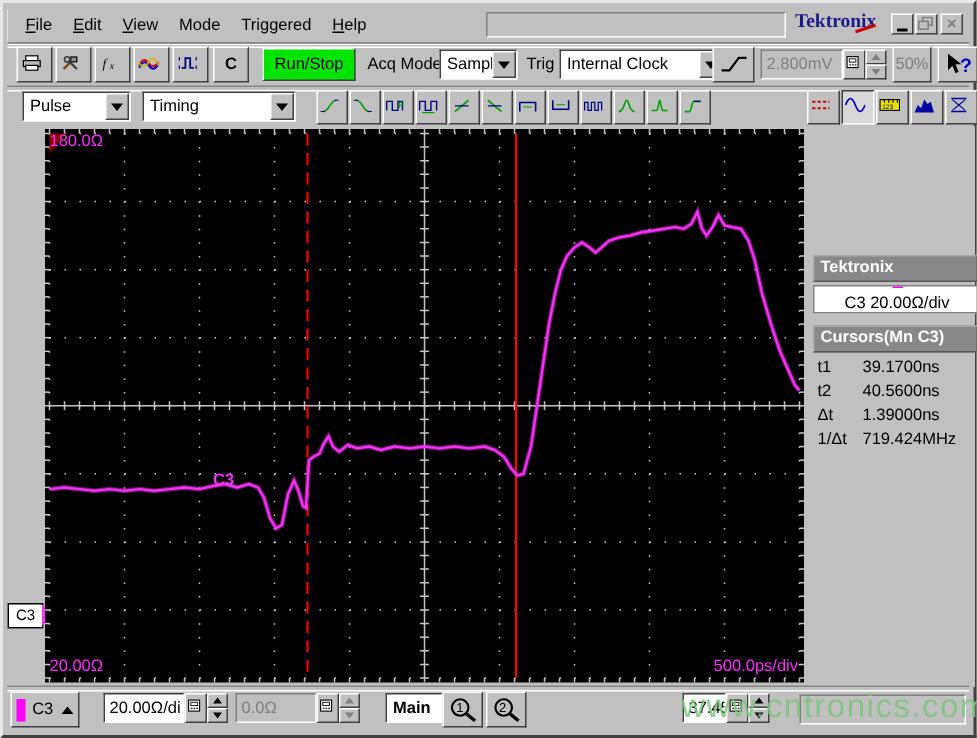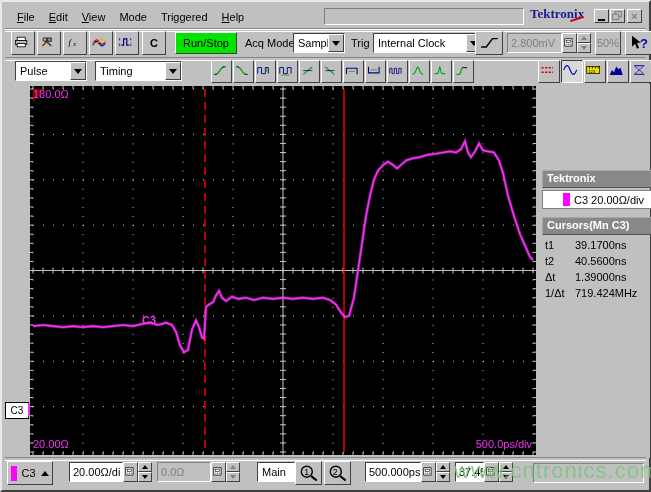--- a/index.html
+++ b/index.html
@@ -44,21 +44,21 @@
   #plot{position:absolute;left:25px;top:2px;width:506px;height:369px;background:#000;}
   #plot svg{position:absolute;inset:0;}
   .plab{position:absolute;color:#f531f5;font-size:11px;pointer-events:none;}
   #gndmark{position:absolute;left:0px;top:318px;width:22px;height:15px;background:#fff;border:1px solid #000;
      display:flex;align-items:center;justify-content:center;font-size:10px;}
   #gndarrow{position:absolute;left:23px;top:319px;width:0;height:0;border-top:7px solid transparent;border-bottom:7px solid transparent;border-left:9px solid #f531f5;}
   
   #rpanel{position:absolute;left:536px;top:84px;width:112px;height:370px;}
   .phead{height:15px;background:#888;color:#fff;font-weight:bold;padding:1px 0 0 4px;margin:2px 1px;
      border-top:1px solid #a8a8a8;border-left:1px solid #a8a8a8;border-right:1px solid #555;border-bottom:1px solid #555;}
-  #wfitem{margin:0 1px;height:17px;background:#fff;border:1px solid #808080;display:flex;align-items:center;gap:4px;padding-left:20px;}
+  #wfitem{margin:0 1px;height:17px;background:#fff;border:1px solid #808080;display:flex;align-items:center;gap:4px;padding-left:2px;flex-direction:column;}
   #wfchip{width:7px;height:13px;background:#ff00ff;}
   .crow{display:flex;padding:2px 2px 2px 4px;}
   .crow .cl{width:30px;}
   
   #botbar{position:absolute;left:3px;top:458px;right:3px;height:28px;}
   #watermark{position:absolute;left:452px;top:456px;font-size:22px;color:rgba(124,196,124,.85);letter-spacing:1px;z-index:20;pointer-events:none;white-space:nowrap;}
   .chip{width:6px;height:15px;background:#ff00ff;margin-right:4px;}
   u{text-decoration:underline;}
 </style>
 </head>
@@ -194,21 +194,21 @@
   </div>
 
   <div class="sep" style="top:55px;"></div>
   <div class="tb" style="top:57px;height:25px;">
     <div class="combo field" style="left:10px;top:2px;width:72px;">
       <div class="cfield">Pulse</div>
       <div class="carrow btn" style="position:relative;">
           <div class="tri-down"></div>
         </div>
     </div>
-    <div class="combo field" style="left:90px;top:2px;width:87px;gap:16px;">
+    <div class="combo field" style="left:90px;top:2px;width:102px;gap:16px;">
       <div class="cfield">Timing</div>
       <div class="carrow btn" style="position:relative;">
           <div class="tri-down"></div>
         </div>
     </div>
     <div id="meas-icons">
         <div class="btn" style="left: 206px; top: 1px; width: 21px; height: 23px;">
           <span style="display:flex;width:17px;height:14px;">
             <svg viewBox="0 0 18 14">
               <path d="M3,12 C9,12 9,2 15,2" stroke="#00a000" fill="none" stroke-width="1.5"></path>
@@ -727,55 +727,37 @@
         </div>
       <div class="updown">
           <div class="u btn" style="position:relative;">
             <div class="tri-up" style="border-bottom-color:#808080;"></div>
           </div>
       <div class="d btn" style="position:relative;">
             <div class="tri-down" style="border-top-color:#808080;"></div>
           </div>
         </div>
     </div>
-    <div class="field" style="position:absolute;left:252px;top:2px;width:32px;height:18px;display:flex;align-items:center;padding-left:4px;">
+    <div class="field" style="position:absolute;left:252px;top:2px;width:32px;height:18px;display:flex;align-items:center;padding-left:4px;font-weight:bold;">
       <span>Main</span>
       </div>
     <div class="btn" style="left:290px;top:1px;width:27px;height:24px;">
       <svg viewBox="0 0 18 16">
           <circle cx="7" cy="7" r="5" fill="none" stroke="#000" stroke-width="1.3"></circle>
           <path d="M11,11 L16,15" stroke="#000" stroke-width="2"></path>
           <text x="4.6" y="10" font-size="8">1</text>
         </svg>
       </div>
     <div class="btn" style="left:319px;top:1px;width:27px;height:24px;">
       <svg viewBox="0 0 18 16">
           <circle cx="7" cy="7" r="5" fill="none" stroke="#000" stroke-width="1.3"></circle>
           <path d="M11,11 L16,15" stroke="#000" stroke-width="2"></path>
           <text x="4.2" y="10" font-size="8">2</text>
         </svg>
       </div>
-    <div class="spingrp" style="left:360px;top:2px;">
-      <div class="sfield field" style="width:56px;">500.000ps</div>
-      <div class="kbtn btn" style="position:relative;">
-          <span class="ic-keypad"><svg viewBox="0 0 12 12" width="11" height="11">
-              <rect x="1" y="1" width="10" height="10" fill="#fff" stroke="#000"></rect>
-              <rect x="3" y="3" width="6" height="3" fill="none" stroke="#000" stroke-width="0.8"></rect>
-              <path d="M3,8.5 h1.5 M5.5,8.5 h1.5 M8,8.5 h1.5" stroke="#000"></path>
-            </svg></span>
-        </div>
-      <div class="updown">
-          <div class="u btn" style="position:relative;">
-            <div class="tri-up"></div>
-          </div>
-      <div class="d btn" style="position:relative;">
-            <div class="tri-down"></div>
-          </div>
-        </div>
-    </div>
     <div class="spingrp" style="left:450px;top:2px;">
       <div class="sfield field" style="width:29px;">37.450n</div>
       <div class="kbtn btn" style="position:relative;">
           <span class="ic-keypad"><svg viewBox="0 0 12 12" width="11" height="11">
               <rect x="1" y="1" width="10" height="10" fill="#fff" stroke="#000"></rect>
               <rect x="3" y="3" width="6" height="3" fill="none" stroke="#000" stroke-width="0.8"></rect>
               <path d="M3,8.5 h1.5 M5.5,8.5 h1.5 M8,8.5 h1.5" stroke="#000"></path>
             </svg></span>
         </div>
       <div class="updown">

